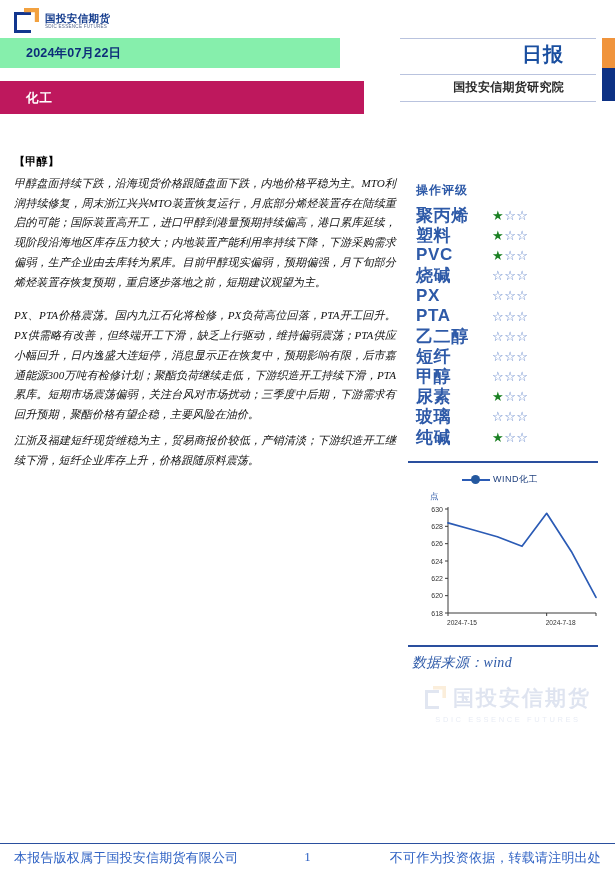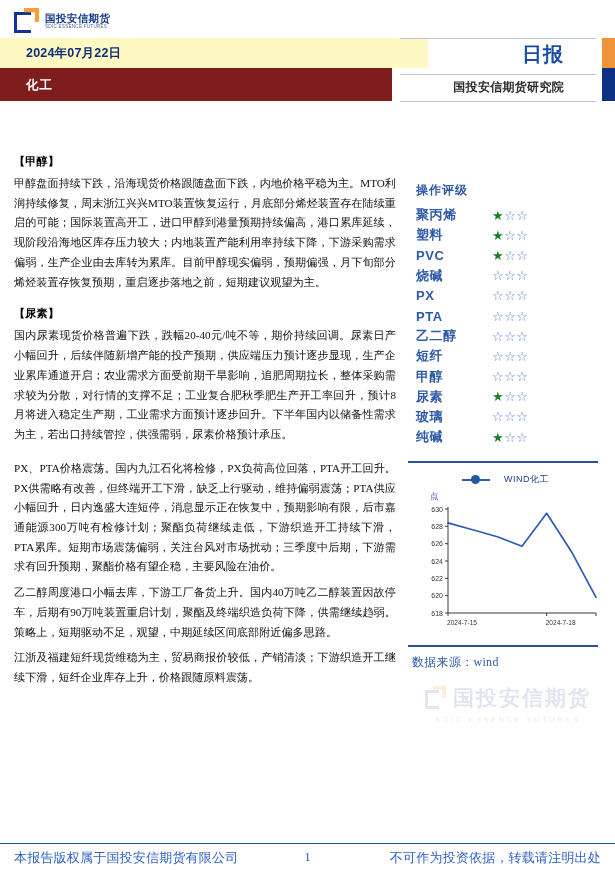--- a/index.html
+++ b/index.html
@@ -58,38 +58,38 @@
     font-family: "Liberation Sans", sans-serif;
     font-size: 4.6px;
     color: #5a6a90;
     letter-spacing: 0.25px;
     margin-top: 1px;
   }
 
   .bar-date {
     position: absolute;
     left: 0; top: 38px;
-    width: 428px; height: 30px;
-    background: #fef9c3;
+    width: 340px; height: 30px;
+    background: #86efac;
   }
   .bar-date .txt {
     position: absolute;
     left: 26px; top: 50%;
     transform: translateY(-50%);
     font-family: "Liberation Sans", sans-serif;
     font-size: 12.5px;
     font-weight: bold;
     color: #0d2d79;
     letter-spacing: 0.2px;
   }
   .bar-sector {
     position: absolute;
-    left: 0; top: 68px;
-    width: 392px; height: 33px;
-    background: #7f1d1d;
+    left: 0; top: 81px;
+    width: 364px; height: 33px;
+    background: #be185d;
   }
   .bar-sector .txt {
     position: absolute;
     left: 26px; top: 50%;
     transform: translateY(-50%);
     font-family: "Liberation Sans", sans-serif;
     font-size: 12.5px;
     font-weight: bold;
     color: #ffffff;
     letter-spacing: 1px;
@@ -162,20 +162,21 @@
     letter-spacing: 0.3px;
   }
   .sec-body {
     font-family: "Liberation Serif", serif;
     font-size: 11.1px;
     color: #111111;
     line-height: 1.78;
     text-align: justify;
     margin: 0 0 14px 0;
     letter-spacing: 0.05px;
+    font-style: italic;
   }
   .sec-body.tight { margin-bottom: 6px; }
 
   
   .right-col {
     position: absolute;
     left: 404px; top: 8px;
     width: 200px;
   }
   .rating-title {
@@ -187,21 +188,21 @@
     letter-spacing: 1px;
   }
   .rating-row {
     display: flex;
     align-items: center;
     height: 20.2px;
     padding-left: 12px;
   }
   .rating-name {
     font-family: "Liberation Sans", sans-serif;
-    font-size: 13px;
+    font-size: 17px;
     font-weight: bold;
     color: #2e5aa8;
     width: 76px;
     letter-spacing: 0.6px;
   }
   .stars {
     font-size: 13px;
     letter-spacing: 0.5px;
     line-height: 1;
     white-space: nowrap;
@@ -229,21 +230,21 @@
     margin-bottom: 8px;
   }
   .chart-area {
     position: relative;
     width: 195px;
     height: 172px;
   }
   .legend {
     position: absolute;
     left: 54px; top: 2px;
-    display: flex; align-items: center; gap: 14px;
+    display: flex; align-items: center; gap: 3px;
   }
   .legend-line {
     width: 28px; height: 2px; background: #2b5bb5;
     position: relative;
   }
   .legend-dot {
     position: absolute;
     left: 9px; top: -3.5px;
     width: 9px; height: 9px; border-radius: 50%;
     background: #24589f;
@@ -264,21 +265,22 @@
   .plot-svg {
     position: absolute;
     left: 0; top: 30px;
   }
   .chart-rule-bot {
     width: 190px; height: 1.6px; background: #2a4f9e;
     margin-top: 2px;
   }
   .chart-src {
     font-family: "Liberation Serif", serif;
-    font-size: 12px;
+    font-style: italic;
+    font-size: 14px;
     color: #2e5aa8;
     margin-top: 7px;
     padding-left: 4px;
     letter-spacing: 0.3px;
   }
 
   
   .watermark {
     position: absolute;
     left: 408px; top: 572px;
@@ -372,32 +374,25 @@
 
 <div class="main">
 
   <div class="left-col">
 
     <div>
       <p class="sec-title">【甲醇】</p>
       <p class="sec-body">甲醇盘面持续下跌，沿海现货价格跟随盘面下跌，内地价格平稳为主。MTO利润持续修复，周末浙江兴兴MTO装置恢复运行，月底部分烯烃装置存在陆续重启的可能；国际装置高开工，进口甲醇到港量预期持续偏高，港口累库延续，现阶段沿海地区库存压力较大；内地装置产能利用率持续下降，下游采购需求偏弱，生产企业由去库转为累库。目前甲醇现实偏弱，预期偏强，月下旬部分烯烃装置存恢复预期，重启逐步落地之前，短期建议观望为主。</p>
     </div>
 
-    <div>
-      <p class="sec-title">【尿素】</p>
-      <p class="sec-body">国内尿素现货价格普遍下跌，跌幅20-40元/吨不等，期价持续回调。尿素日产小幅回升，后续伴随新增产能的投产预期，供应端压力预计逐步显现，生产企业累库通道开启；农业需求方面受前期干旱影响，追肥周期拉长，整体采购需求较为分散，对行情的支撑不足；工业复合肥秋季肥生产开工率回升，预计8月将进入稳定生产期，工业需求方面预计逐步回升。下半年国内以储备性需求为主，若出口持续管控，供强需弱，尿素价格预计承压。</p>
-    </div>
 
     <div>
       <p class="sec-body tight">PX、PTA价格震荡。国内九江石化将检修，PX负荷高位回落，PTA开工回升。PX供需略有改善，但终端开工下滑，缺乏上行驱动，维持偏弱震荡；PTA供应小幅回升，日内逸盛大连短停，消息显示正在恢复中，预期影响有限，后市嘉通能源300万吨有检修计划；聚酯负荷继续走低，下游织造开工持续下滑，PTA累库。短期市场震荡偏弱，关注台风对市场扰动；三季度中后期，下游需求有回升预期，聚酯价格有望企稳，主要风险在油价。</p>
     </div>
 
-    <div>
-      <p class="sec-body tight">乙二醇周度港口小幅去库，下游工厂备货上升。国内40万吨乙二醇装置因故停车，后期有90万吨装置重启计划，聚酯及终端织造负荷下降，供需继续趋弱。策略上，短期驱动不足，观望，中期延续区间底部附近偏多思路。</p>
-    </div>
 
     <div>
       <p class="sec-body">江浙及福建短纤现货维稳为主，贸易商报价较低，产销清淡；下游织造开工继续下滑，短纤企业库存上升，价格跟随原料震荡。</p>
     </div>
 
   </div>
 
   <div class="right-col">
 
     <div class="rating-title">操作评级</div>

